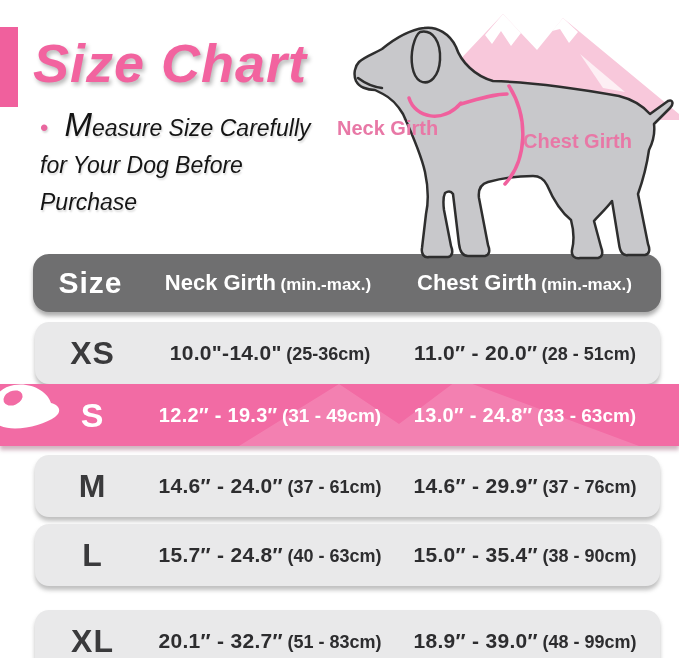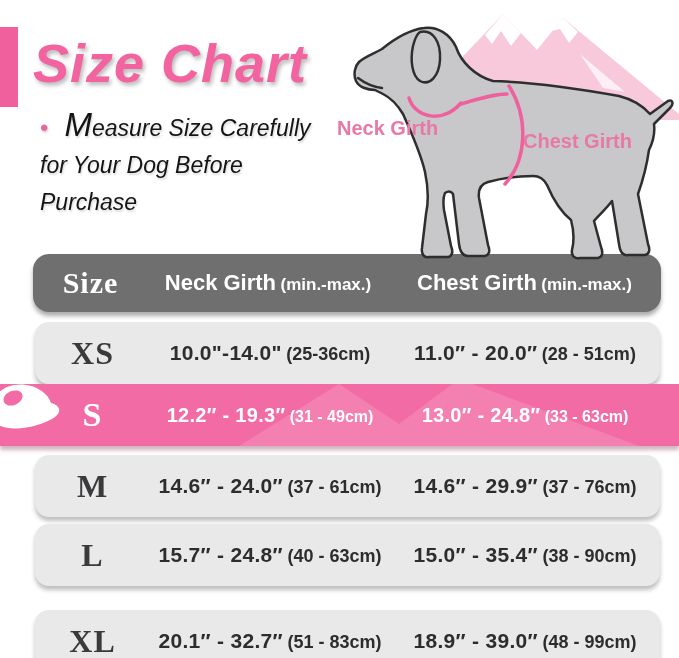--- a/index.html
+++ b/index.html
@@ -25,21 +25,21 @@
 
   
   .dog-svg { position:absolute; left:325px; top:2px; width:354px; height:266px; z-index:5; }
 
   
   .thead {
     position:absolute; left:33px; top:254px; width:628px; height:58px;
     background:#6f6f70; border-radius:16px; box-shadow:0 4px 4px rgba(70,70,70,0.45);
     display:flex; align-items:center; color:#ffffff; z-index:2;
   }
-  .c1 { width:115px; text-align:center;font-family:Liberation Serif, serif; }
+  .c1 { width:115px; text-align:center; }
   .c2 { width:240px; text-align:center; }
   .c3 { flex:1; text-align:center; }
   .thead .c1 { font-size:30px; font-weight:800; letter-spacing:1px; }
   .thead .big { font-size:22px; font-weight:800; }
   .thead .small { font-size:17px; font-weight:700;margin-top:40px; }
 
   .row {
     position:absolute; left:35px; width:625px; height:62px;
     background:#e9e9ea; border-radius:14px; box-shadow:0 4px 4px rgba(95,95,95,0.40);
     display:flex; align-items:center; color:#2d2d2f; z-index:1;
@@ -48,21 +48,21 @@
   .row .in { font-size:21px; font-weight:600; letter-spacing:0.3px; }
   .row .cm { font-size:18px; font-weight:700; }
 
   .row-s {
     left:0; width:679px; height:62px; border-radius:0; background:#f26ba4; color:#ffffff;
     padding-left:35px; padding-right:19px; box-shadow:0 4px 4px rgba(120,40,75,0.35);
     overflow:hidden;
   }
   .row-s .c1 { color:#ffffff; font-size:34px; }
   .row-s .in { font-size:20px; font-weight:700; }
-  .row-s .cm { font-size:16px; font-weight:600; }
+  .row-s .cm { font-size:19px; font-weight:600; }
   .row-s .watermark { position:absolute; right:40px; top:0; height:62px; width:420px; opacity:0.14; }
   .dog-head { position:absolute; left:-10px; top:-4px; width:74px; height:54px; }
 
   .cell-wrap { white-space:nowrap; }
 </style>
 </head>
 <body>
 
 <div class="stage">
 

